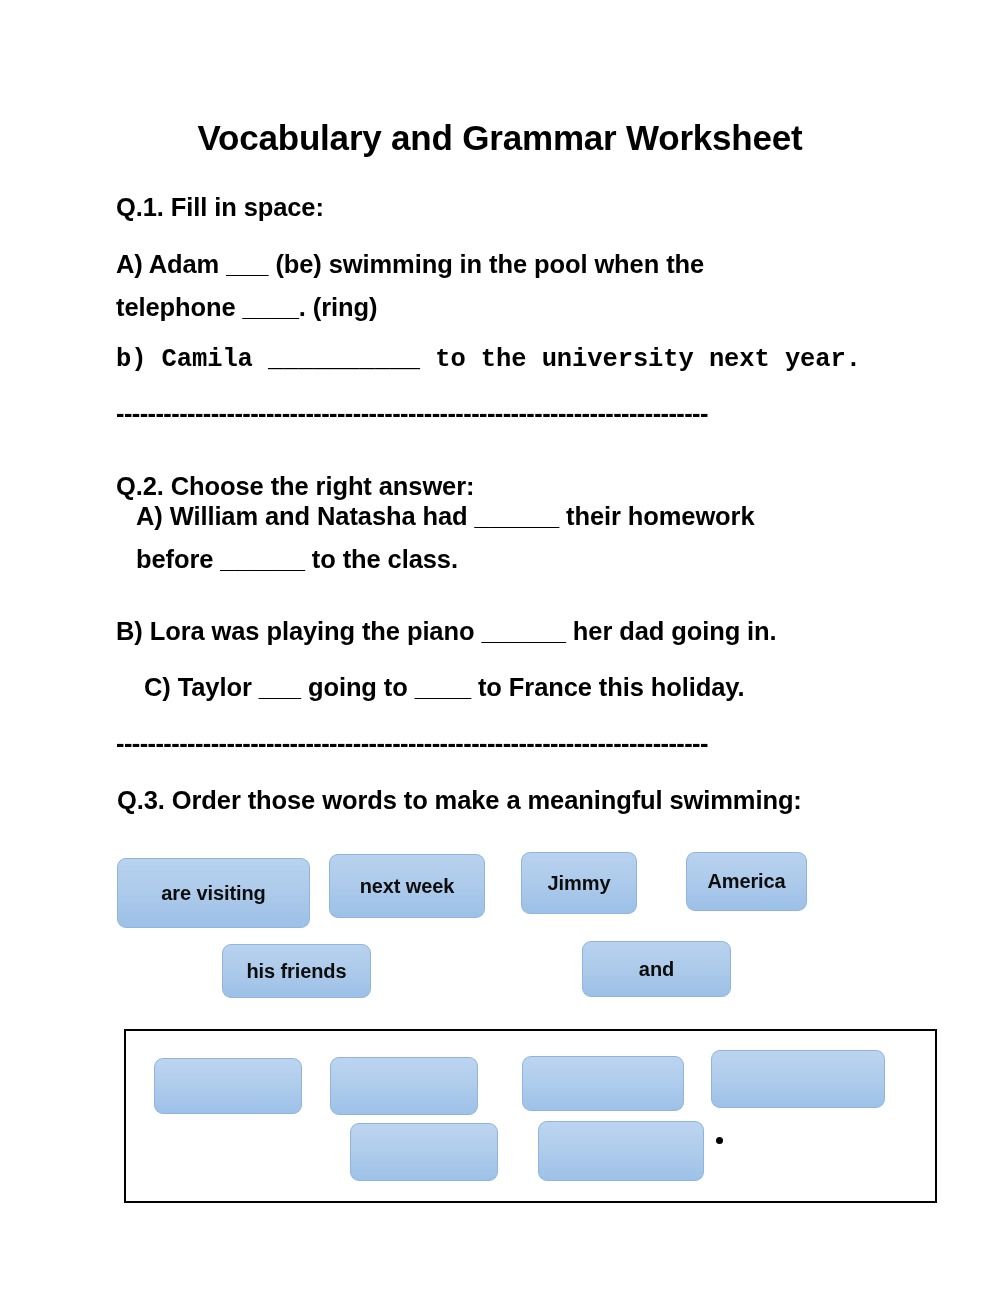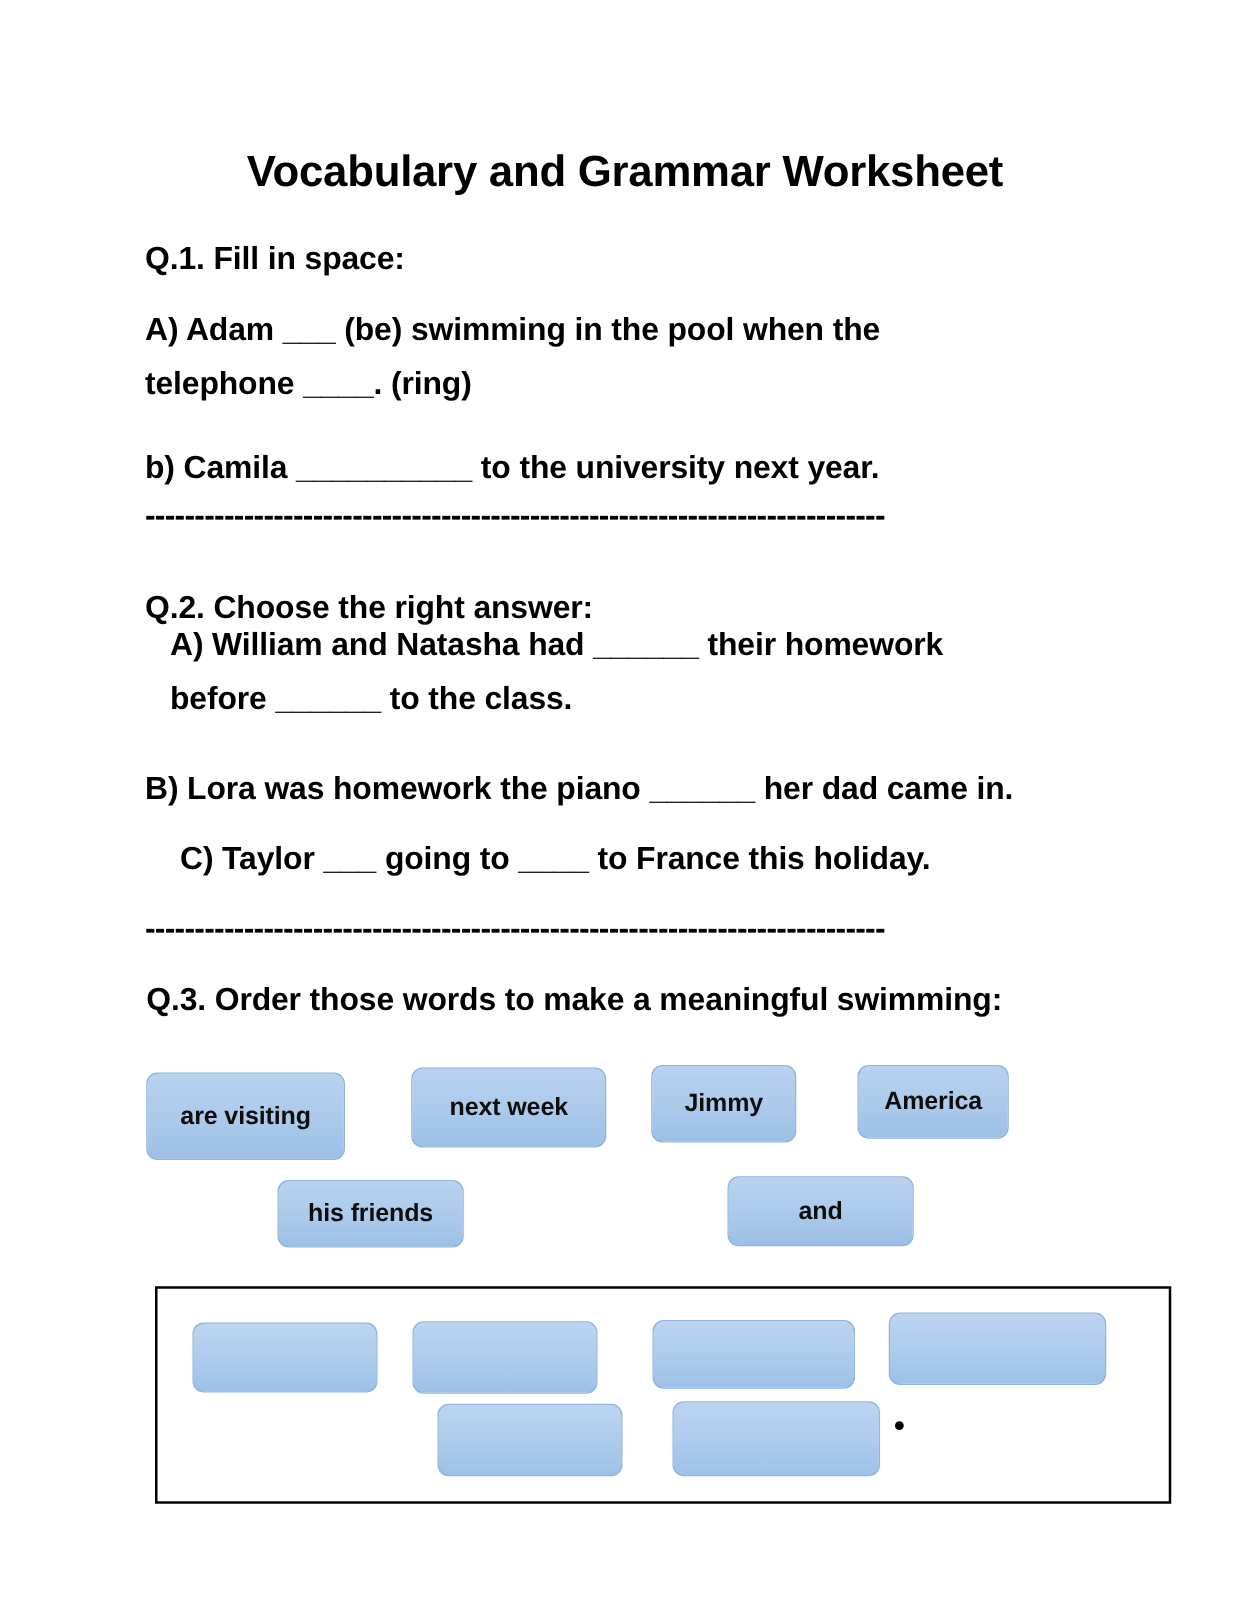--- a/index.html
+++ b/index.html
@@ -104,33 +104,33 @@
 </head>
 <body>
 
 <div class="page">
 
   <div class="title">Vocabulary and Grammar Worksheet</div>
 
   <div class="qline q-heading" style="top:186px;">Q.1. Fill in space:</div>
   <div class="qline q-item" style="top:243px;">A) Adam ___ (be) swimming in the pool when the
 telephone ____. (ring)</div>
-  <div class="qline q-item" style="top:353px;">b) Camila __________ to the university next year.</div>
+  <div class="qline q-item" style="top:338px;font-family:Liberation Mono, monospace;">b) Camila __________ to the university next year.</div>
   <div class="sep" style="top:400px;">---------------------------------------------------------------------------</div>
 
   <div class="qline q-heading" style="top:465px;">Q.2. Choose the right answer:</div>
   <div class="qline q-item" style="top:495px;margin-left:20px;">A) William and Natasha had ______ their homework
 before ______ to the class.</div>
-  <div class="qline q-item" style="top:610px;">B) Lora was homework the piano ______ her dad came in.</div>
+  <div class="qline q-item" style="top:610px;">B) Lora was playing the piano ______ her dad going in.</div>
   <div class="qline q-item" style="top:666px;margin-left:28px;">C) Taylor ___ going to ____ to France this holiday.</div>
   <div class="sep" style="top:730px;">---------------------------------------------------------------------------</div>
 
   <div class="qline q3-heading" style="top:779px;">Q.3. Order those words to make a meaningful swimming:</div>
 
-  <div class="tile" style="left:117px; top:858px; width:159px; height:70px;">are visiting</div>
+  <div class="tile" style="left:117px; top:858px; width:193px; height:70px;">are visiting</div>
   <div class="tile" style="left:329px; top:854px; width:156px; height:64px;">next week</div>
   <div class="tile" style="left:521px; top:852px; width:116px; height:62px;">Jimmy</div>
   <div class="tile" style="left:686px; top:852px; width:121px; height:59px;">America</div>
   <div class="tile" style="left:222px; top:944px; width:149px; height:54px;">his friends</div>
   <div class="tile" style="left:582px; top:941px; width:149px; height:56px;">and</div>
 
   <div class="answer-box" style="left:124px; top:1029px; width:813px; height:174px;">
 
     <div class="slot" style="left:28px; top:27px; width:148px; height:56px;"></div>
     <div class="slot" style="left:204px; top:26px; width:148px; height:58px;"></div>

